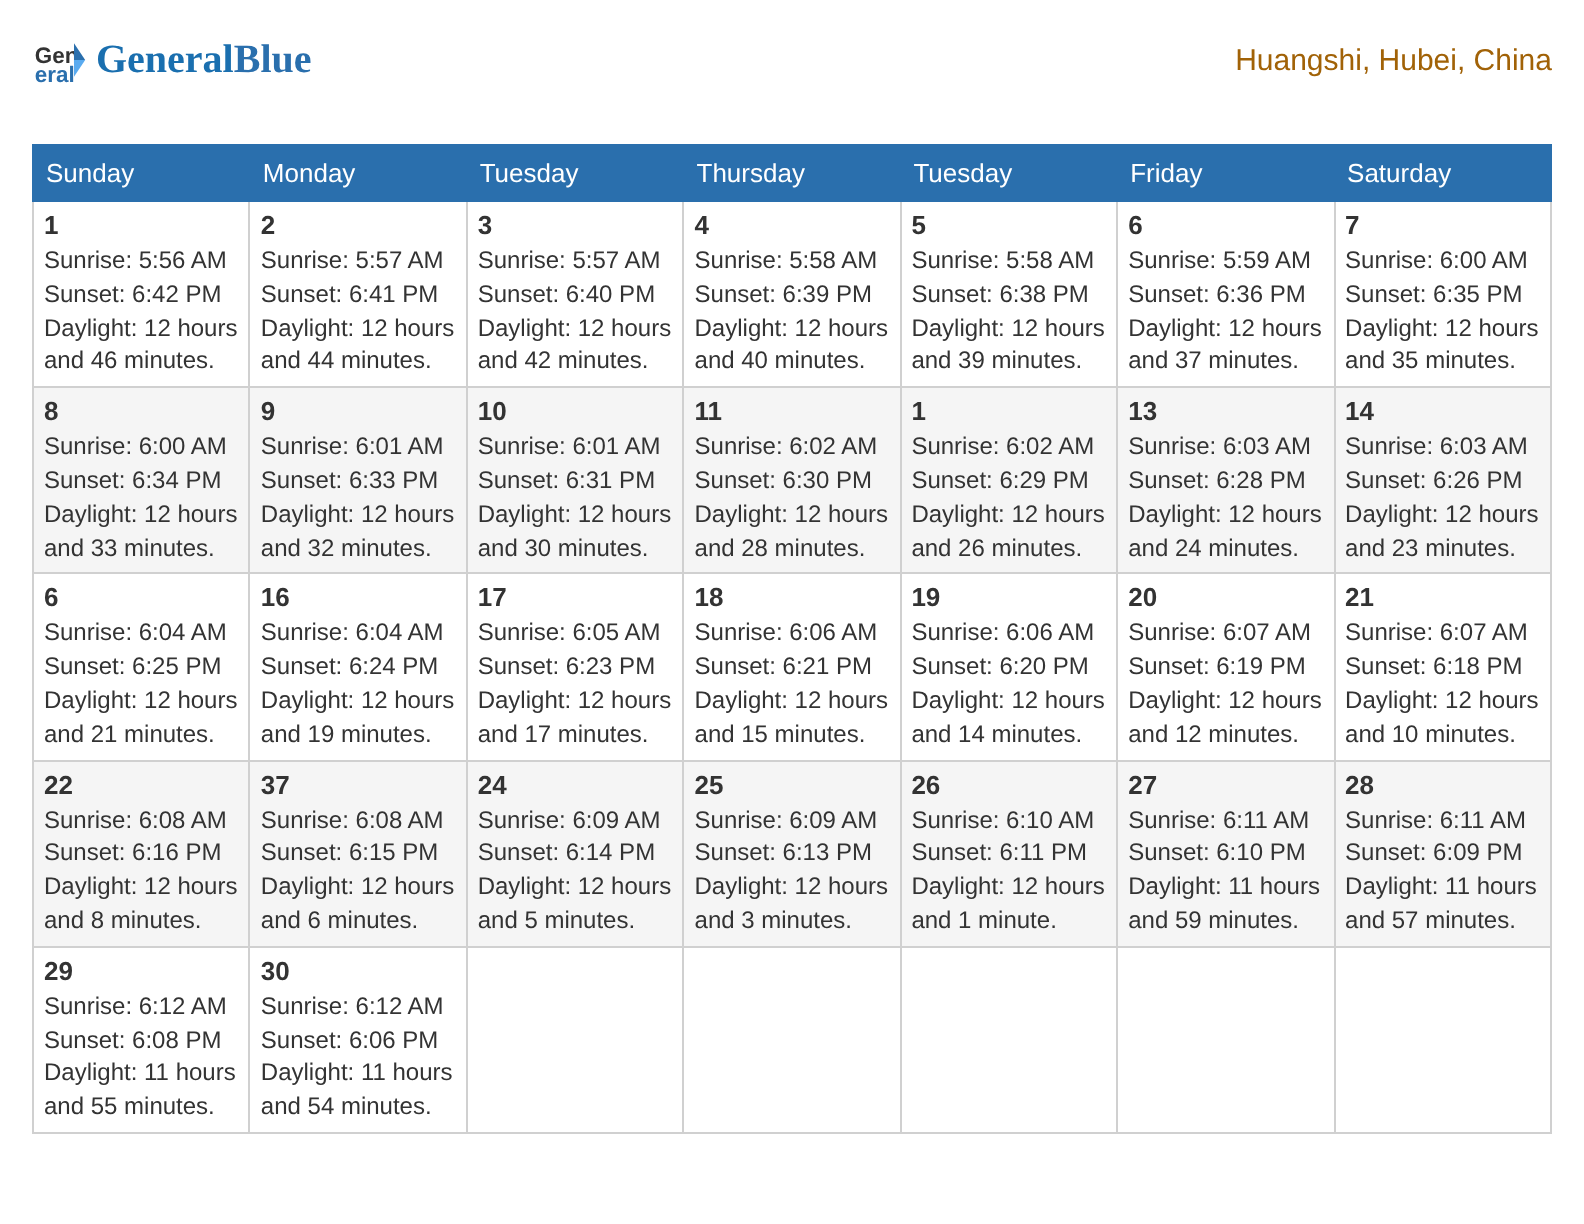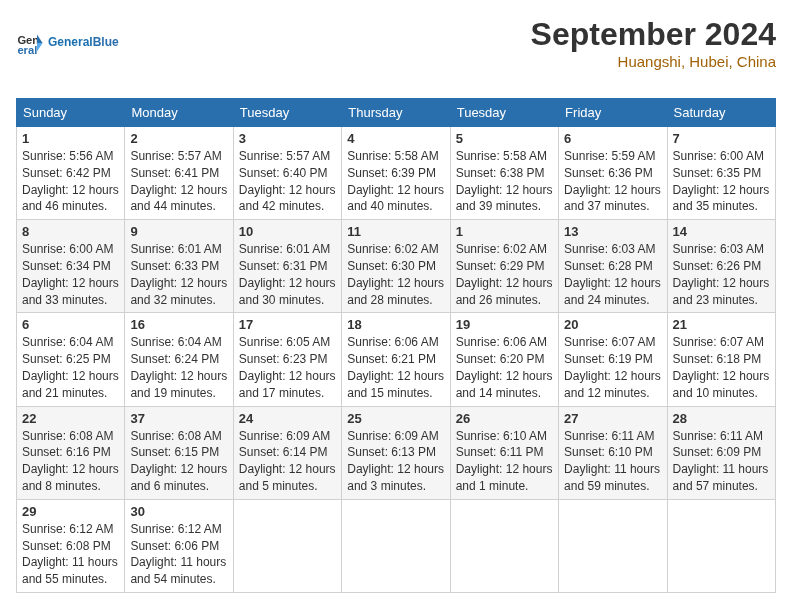--- a/index.html
+++ b/index.html
@@ -15,24 +15,25 @@
       justify-content: space-between;
       align-items: center;
       margin-bottom: 28px;
     }
     .logo {
       display: flex;
       align-items: center;
       gap: 4px;
     }
     .logo-text {
-      font-size: 12px;
+      font-size: 20px;
       font-weight: bold;
       color: #333;
       line-height: 1.1;
+      font-family: Liberation Serif, serif;
     }
     .logo-text span {
       color: #1a6faf;
     }
     .logo-icon {
       width: 28px;
       height: 28px;
     }
     .title-block {
       text-align: right;
@@ -98,21 +99,20 @@
       <polygon points="30,8 38,20 30,20" fill="#2a6fad"></polygon>
       <polygon points="30,20 38,20 30,32" fill="#5aabf0"></polygon>
     </svg>
     <div>
       <div class="logo-text">
         <span>General</span><span style="color:#2a6fad">Blue</span>
       </div>
     </div>
   </div>
   <div class="title-block">
-    <div class="month-year">September 2024</div>
     <div class="location">Huangshi, Hubei, China</div>
   </div>
 </div>
 
 <table class="calendar">
   <thead>
     <tr>
     <th>Sunday</th>
         <th>Monday</th>
         <th>Tuesday</th>

